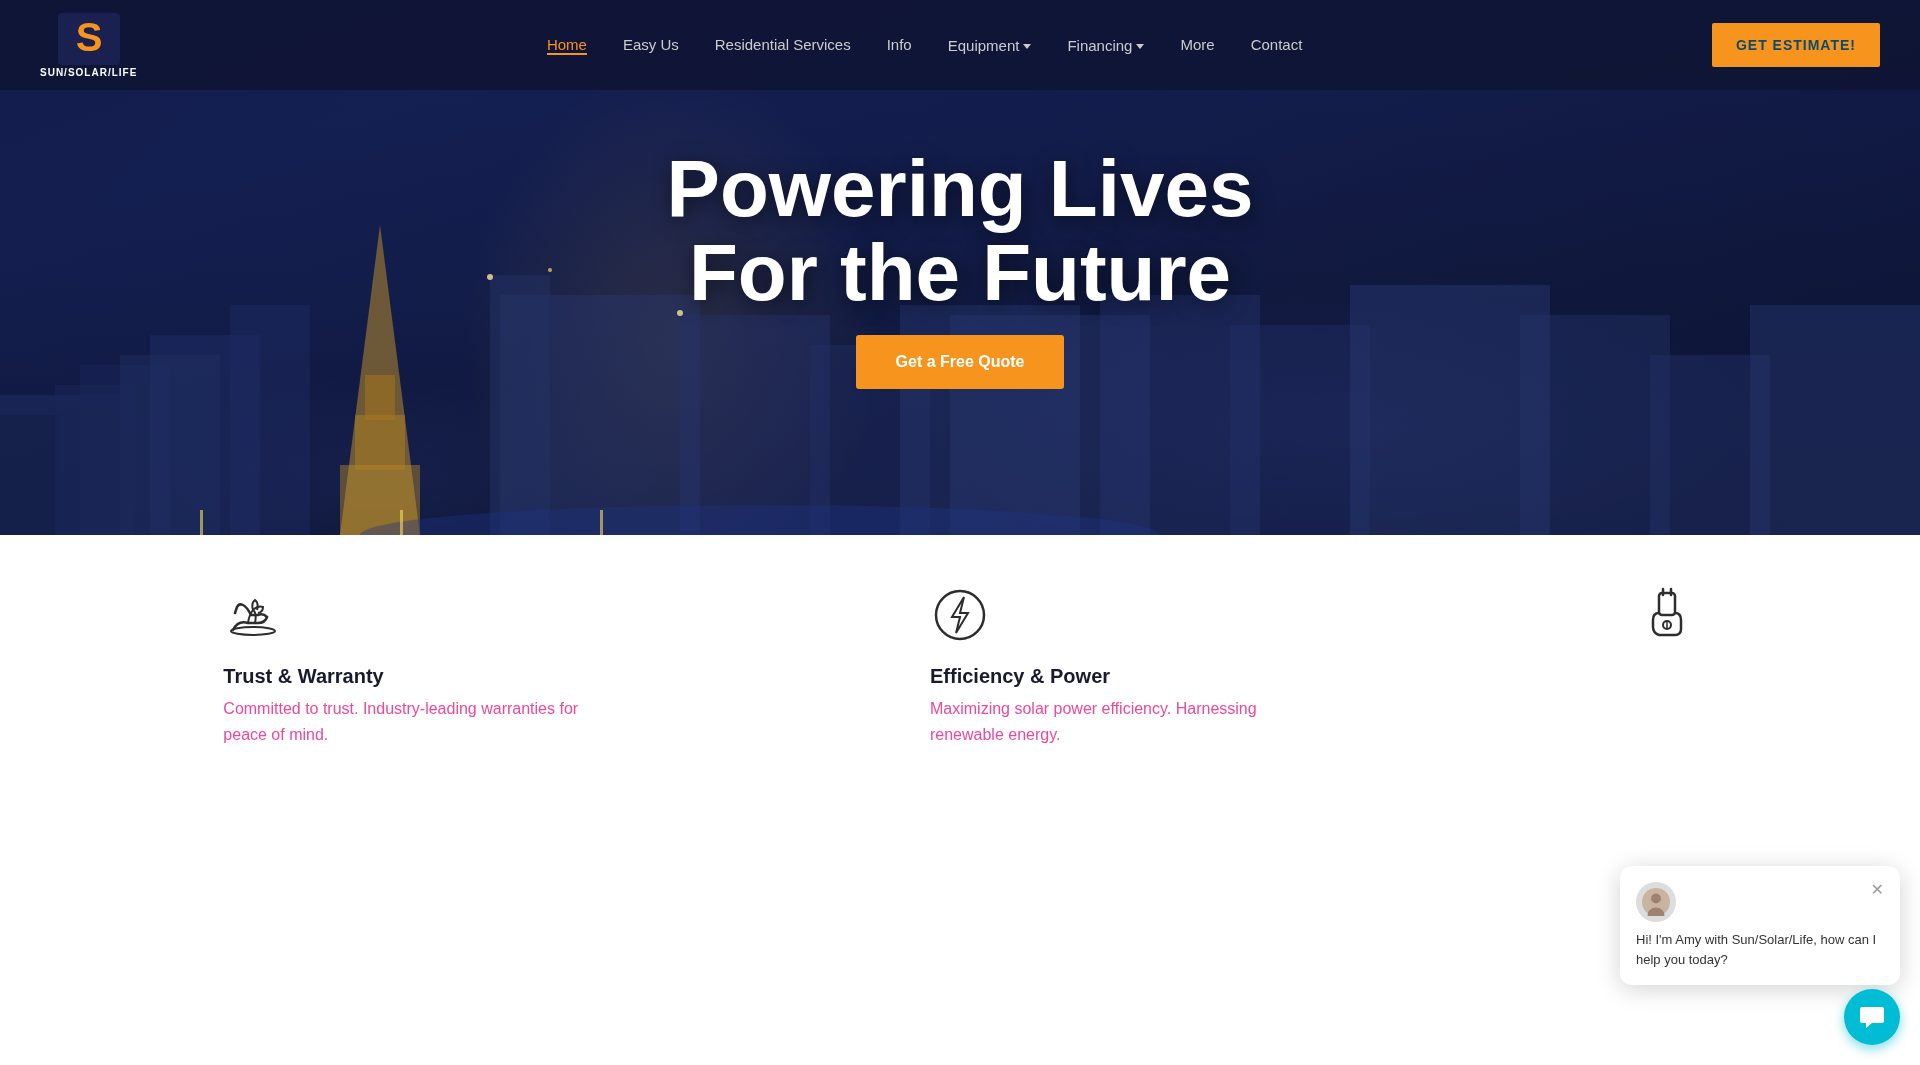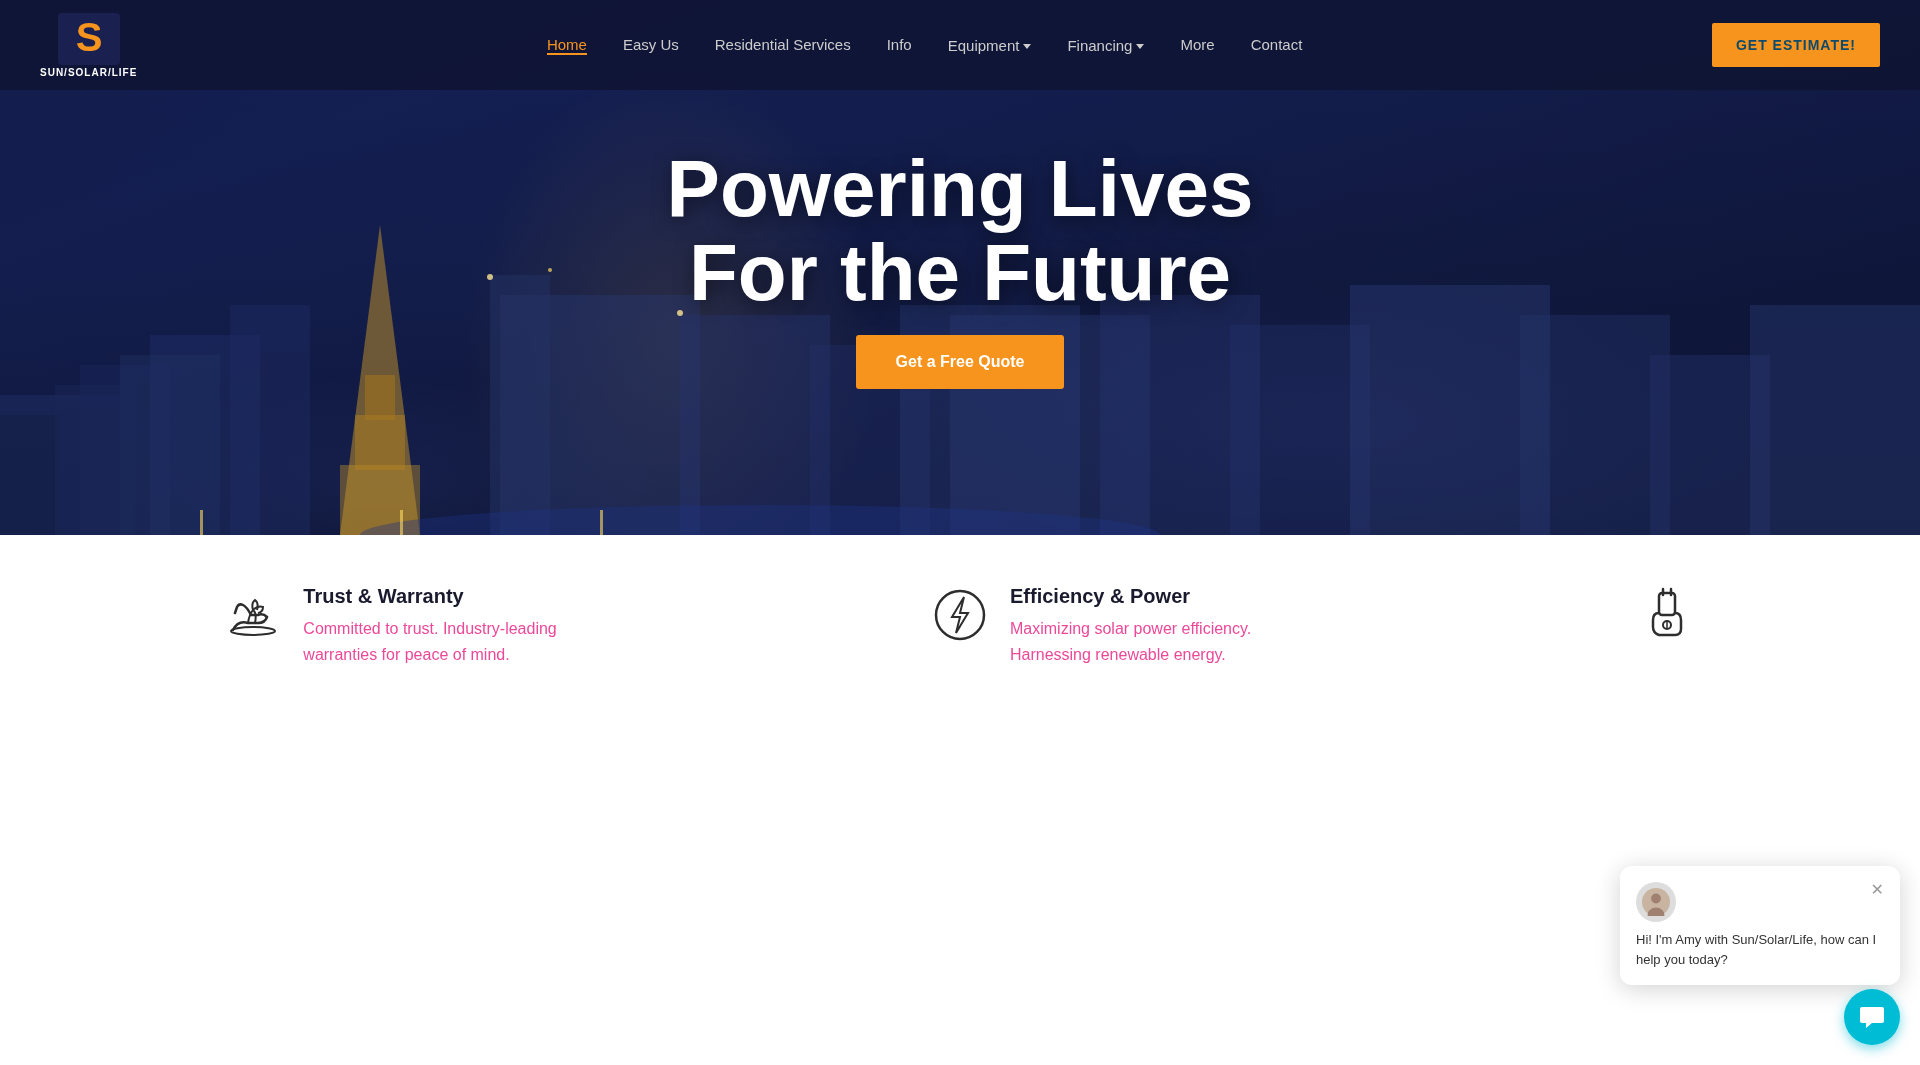--- a/index.html
+++ b/index.html
@@ -157,21 +157,21 @@
     .features {
       background: #fff;
       padding: 50px 80px 50px;
       display: flex;
       justify-content: space-around;
       align-items: flex-start;
       gap: 40px;
     }
     .feature-item {
       display: flex;
-      flex-direction: row;
+      flex-direction: column;
       align-items: flex-start;
       gap: 20px;
       max-width: 380px;
     }
     .feature-icon {
       flex-shrink: 0;
       width: 60px;
       height: 60px;
     }
     .feature-text h3 {

